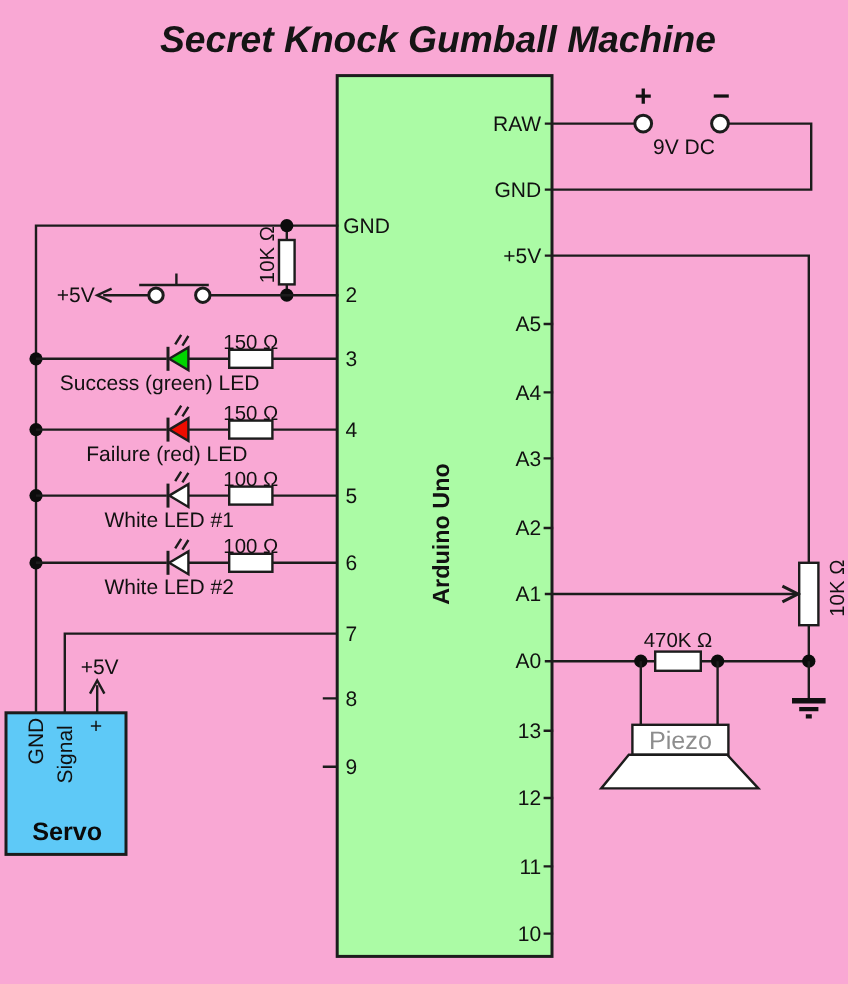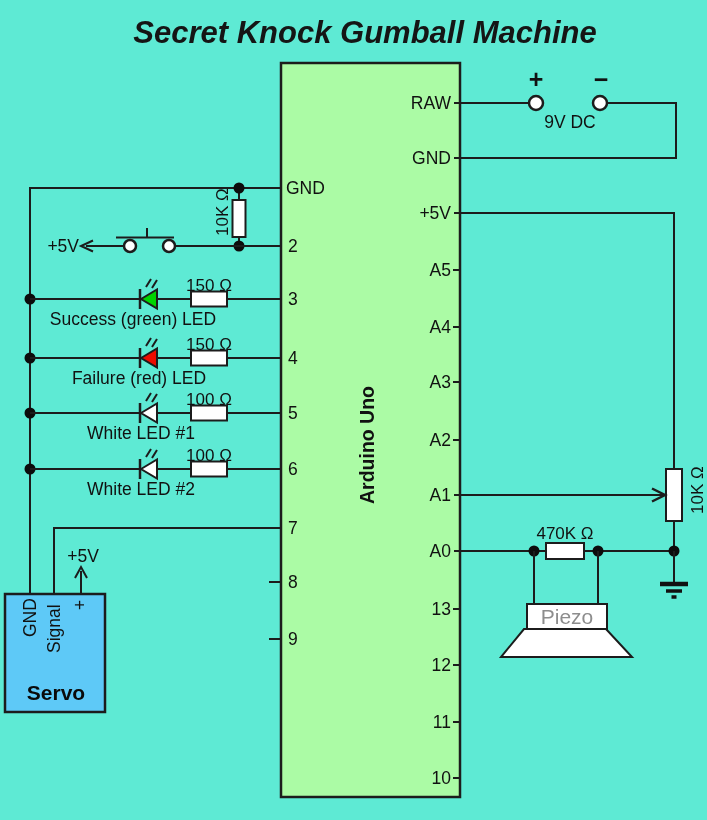--- a/index.html
+++ b/index.html
@@ -1,16 +1,16 @@
 <!DOCTYPE html>
 <html><head>
 <meta charset="utf-8">
 <style>
   html,body { margin:0; padding:0; background:#ffffff; }
-  .stage { position:relative; width:707px; height:820px; background:#5eead4; overflow:hidden; }
+  .stage { position:relative; width:707px; height:820px; background:#f9a8d4; overflow:hidden; }
   svg { display:block; }
   .wire { stroke:#1c1c1c; stroke-width:2; fill:none; }
   .wire25 { stroke:#1c1c1c; stroke-width:2.5; fill:none; }
   .comp { fill:#ffffff; stroke:#1c1c1c; stroke-width:2; }
   .dot { fill:#0c0c0c; stroke:none; }
   .term { fill:#ffffff; stroke:#1c1c1c; stroke-width:2.5; }
   .lbl { font-family:"Liberation Sans",sans-serif; font-size:17.5px; fill:#111; }
   .lbl-sm { font-family:"Liberation Sans",sans-serif; font-size:17px; fill:#111; }
   .title-t { font-family:"Liberation Sans",sans-serif; font-size:31px; font-weight:bold; font-style:italic; fill:#151515; }
   .board-t { font-family:"Liberation Sans",sans-serif; font-size:19.5px; font-weight:bold; fill:#111; }

